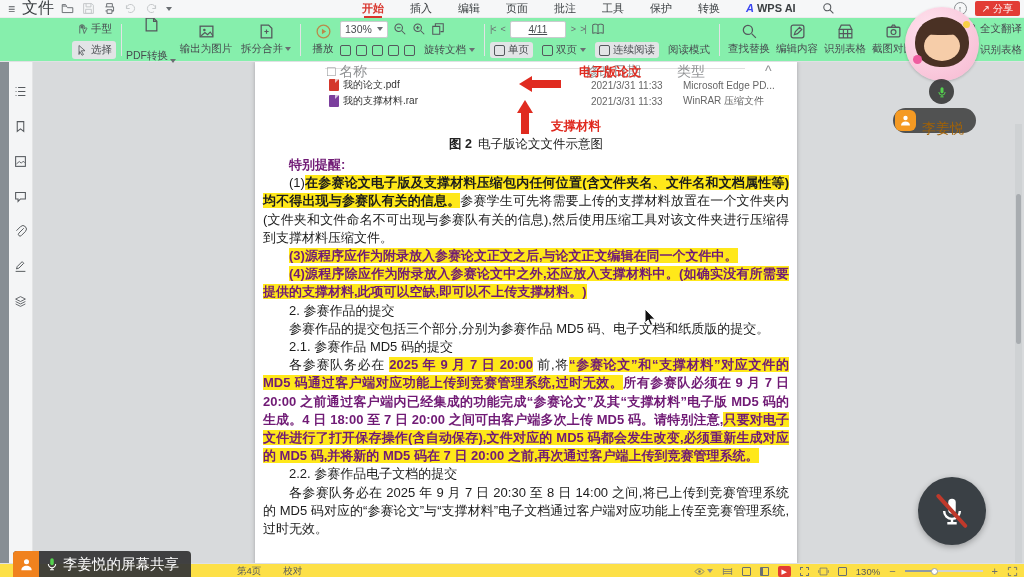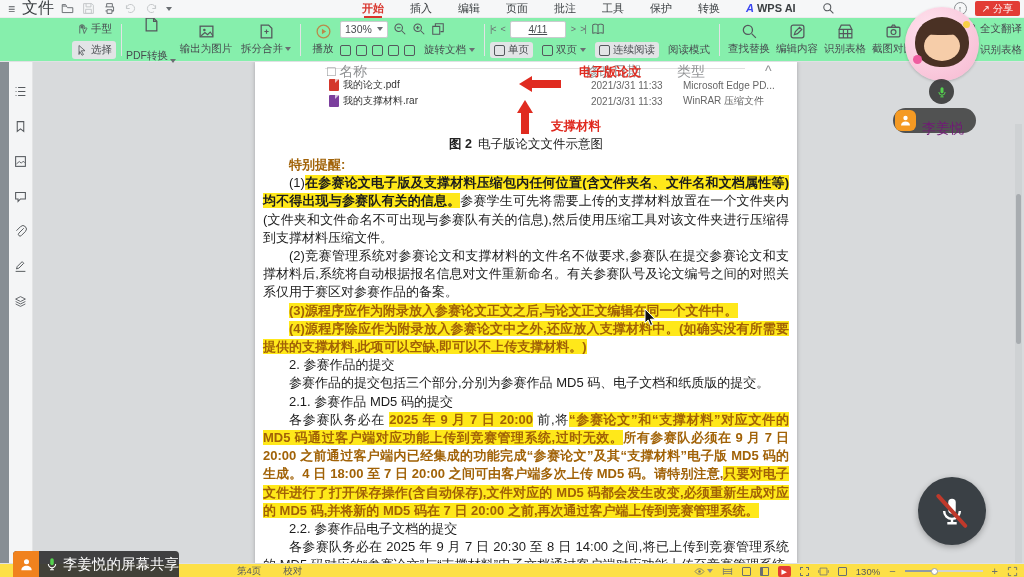--- a/index.html
+++ b/index.html
@@ -64,21 +64,21 @@
   .red-arrow-up { position:absolute; width:0; height:0; border-left:8px solid transparent; border-right:8px solid transparent; border-bottom:13px solid #e02b20; }
   .red-arrow-up::after { content:""; position:absolute; left:-4px; top:12px; width:8px; height:22px; background:#e02b20; }
   .exp-label { position:absolute; color:#e02b20; font-weight:bold; font-size:12.5px; }
   #fig-caption { text-align:center; font-size:12.5px; color:#222; height:18px; }
   #fig-caption b { margin-right:6px; }
 
   
   #paras { padding:2px 8px 0 8px; font-size:13px; line-height:18.2px; color:#1c1c1c; text-align:justify; }
   .para { text-indent:2em; }
   .para span.hl { background:#ffe81a; }
-  .para span.red { color:#a16207; }
+  .para span.red { color:#701a75; }
   .para span.b { font-weight:bold; }
 
   
   #cursor { position:absolute; left:644px; top:308px; z-index:30; }
 
   
   #statusbar { position:absolute; left:0; top:563px; width:1024px; height:14px; background:#fde047; border-top:1px solid #dfe1e3; font-size:9.5px; color:#55585c; z-index:6; }
   #status-left { position:absolute; left:237px; top:1px; display:flex; gap:22px; }
   #status-right { position:absolute; right:6px; top:0; height:14px; display:flex; align-items:center; gap:9px; }
   #status-right svg { width:11px; height:11px; }
@@ -93,24 +93,24 @@
   
   #avatar { position:absolute; left:905px; top:7px; width:74px; height:74px; border-radius:50%; background:radial-gradient(circle at 35% 30%, #ffe3ee, #f6b7d0); z-index:20; overflow:hidden; box-shadow:0 1px 3px rgba(0,0,0,.2); }
   #avatar .hair { position:absolute; left:10px; top:10px; width:54px; height:50px; background:#4a3124; border-radius:50% 50% 46% 46%; }
   #avatar .face { position:absolute; left:19px; top:24px; width:36px; height:30px; background:#f6cda9; border-radius:50%; }
   #avatar .bang { position:absolute; left:17px; top:12px; width:40px; height:16px; background:#4a3124; border-radius:50% 50% 40% 40%; }
   #avatar .fl1 { position:absolute; left:8px; top:48px; width:9px; height:9px; background:#ef5da0; border-radius:50%; }
   #avatar .fl2 { position:absolute; left:58px; top:14px; width:7px; height:7px; background:#f7d046; border-radius:50%; }
   #mini-mic { position:absolute; left:929px; top:79px; width:25px; height:25px; border-radius:50%; background:rgba(45,45,45,.85); display:flex; align-items:center; justify-content:center; z-index:21; }
   #name-pill { position:absolute; left:893px; top:108px; height:25px; background:rgba(48,48,48,.8); border-radius:13px; display:flex; align-items:center; padding:2px; gap:6px; z-index:21; }
   #name-pill .pbox { width:21px; height:21px; border-radius:6px; background:#f59a23; display:flex; align-items:center; justify-content:center; }
-  #name-pill .pname { color:#701a75; font-size:14px; padding-right:10px;margin-top:16px; }
+  #name-pill .pname { color:#a16207; font-size:14px; padding-right:10px;margin-top:16px; }
   #big-mic { position:absolute; left:918px; top:477px; width:68px; height:68px; border-radius:50%; background:#3a4045; z-index:21; display:flex; align-items:center; justify-content:center; box-shadow:0 2px 6px rgba(0,0,0,.3); }
   #big-mic .slash { position:absolute; width:44px; height:3.5px; background:#c0392b; transform:rotate(48deg); border-radius:2px; }
-  #share-pill { position:absolute; left:13px; top:551px; height:26px; background:rgba(56,56,56,.95); border-radius:4px 4px 0 0; display:flex; align-items:center; z-index:25; }
+  #share-pill { position:absolute; left:13px; top:551px; height:26px; background:rgba(56,56,56,.95); border-radius:4px 4px 0 0; display:flex; align-items:center; z-index:25; padding-right:12px; }
   #share-pill .obox { width:26px; height:26px; border-radius:4px 0 0 0; background:#f0821e; display:flex; align-items:center; justify-content:center; }
   #share-pill .stext { color:#fff; font-size:14.5px; margin-left:4px; white-space:nowrap; }
 </style>
 </head>
 <body>
 
 <div id="menubar">
   <div class="mb-left">
     <span class="hamb">≡</span>
     <span style="font-size:16px;">文件</span>
@@ -388,21 +388,20 @@
       </div>
     <div class="red-arrow-left" style="left:264px; top:14px;"></div>
     <div class="exp-label" style="left:324px; top:2px;">电子版论文</div>
     <div class="red-arrow-up" style="left:262px; top:38px;"></div>
     <div class="exp-label" style="left:296px; top:56px;">支撑材料</div>
   </div>
   <div id="fig-caption"><b>图 2</b><span>电子版论文文件示意图</span></div>
   <div id="paras">
       <div class="para"><span class="red b">特别提醒:</span></div>
       <div class="para"><span>(1)</span><span class="hl b">在参赛论文电子版及支撑材料压缩包内任何位置(含文件夹名、文件名和文档属性等)均不得出现与参赛队有关的信息。</span><span>参赛学生可先将需要上传的支撑材料放置在一个文件夹内(文件夹和文件命名不可出现与参赛队有关的信息),然后使用压缩工具对该文件夹进行压缩得到支撑材料压缩文件。</span></div>
-      <div class="para"><span>(2)竞赛管理系统对参赛论文和支撑材料的文件名不做要求,参赛队在提交参赛论文和支撑材料后,系统将自动根据报名信息对文件重新命名。有关参赛队号及论文编号之间的对照关系仅用于赛区对参赛作品的备案。</span></div>
       <div class="para"><span class="hl red b">(3)源程序应作为附录放入参赛论文正文之后,与论文正文编辑在同一个文件中。</span></div>
       <div class="para"><span class="hl red b">(4)源程序除应作为附录放入参赛论文中之外,还应放入支撑材料中。(如确实没有所需要提供的支撑材料,此项可以空缺,即可以不上传支撑材料。)</span></div>
       <div class="para"><span>2. 参赛作品的提交</span></div>
       <div class="para"><span>参赛作品的提交包括三个部分,分别为参赛作品 MD5 码、电子文档和纸质版的提交。</span></div>
       <div class="para"><span>2.1. 参赛作品 MD5 码的提交</span></div>
       <div class="para"><span>各参赛队务必在 </span><span class="hl red b">2025 年 9 月 7 日 20:00</span><span> 前,将</span><span class="hl red b">“参赛论文”和“支撑材料”对应文件的 MD5 码通过客户端对应功能上传到竞赛管理系统,过时无效。</span><span class="red b">所有参赛队必须在 9 月 7 日 20:00 之前通过客户端内已经集成的功能完成“参赛论文”及其“支撑材料”电子版 MD5 码的生成。4 日 18:00 至 7 日 20:00 之间可由客户端多次上传 MD5 码。请特别注意,</span><span class="hl red b">只要对电子文件进行了打开保存操作(含自动保存),文件对应的 MD5 码都会发生改变,必须重新生成对应的 MD5 码,并将新的 MD5 码在 7 日 20:00 之前,再次通过客户端上传到竞赛管理系统。</span></div>
       <div class="para"><span>2.2. 参赛作品电子文档的提交</span></div>
       <div class="para"><span>各参赛队务必在 2025 年 9 月 7 日 20:30 至 8 日 14:00 之间,将已上传到竞赛管理系统的 MD5 码对应的“参赛论文”与“支撑材料”电子文档通过客户端对应功能上传至竞赛管理系统,过时无效。</span></div>
     </div>
 </div>

